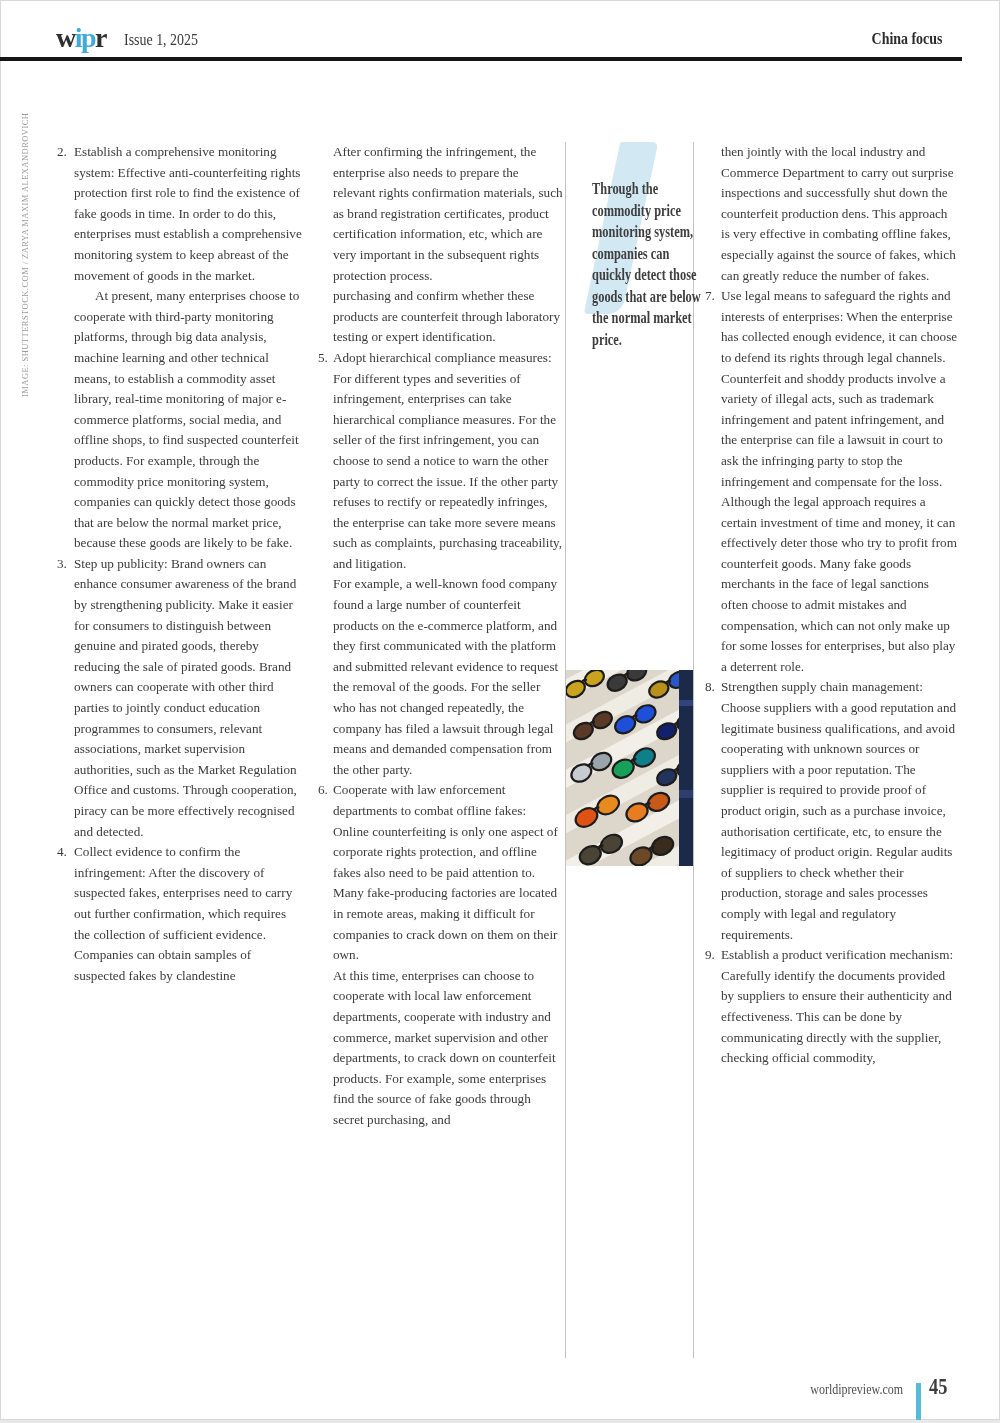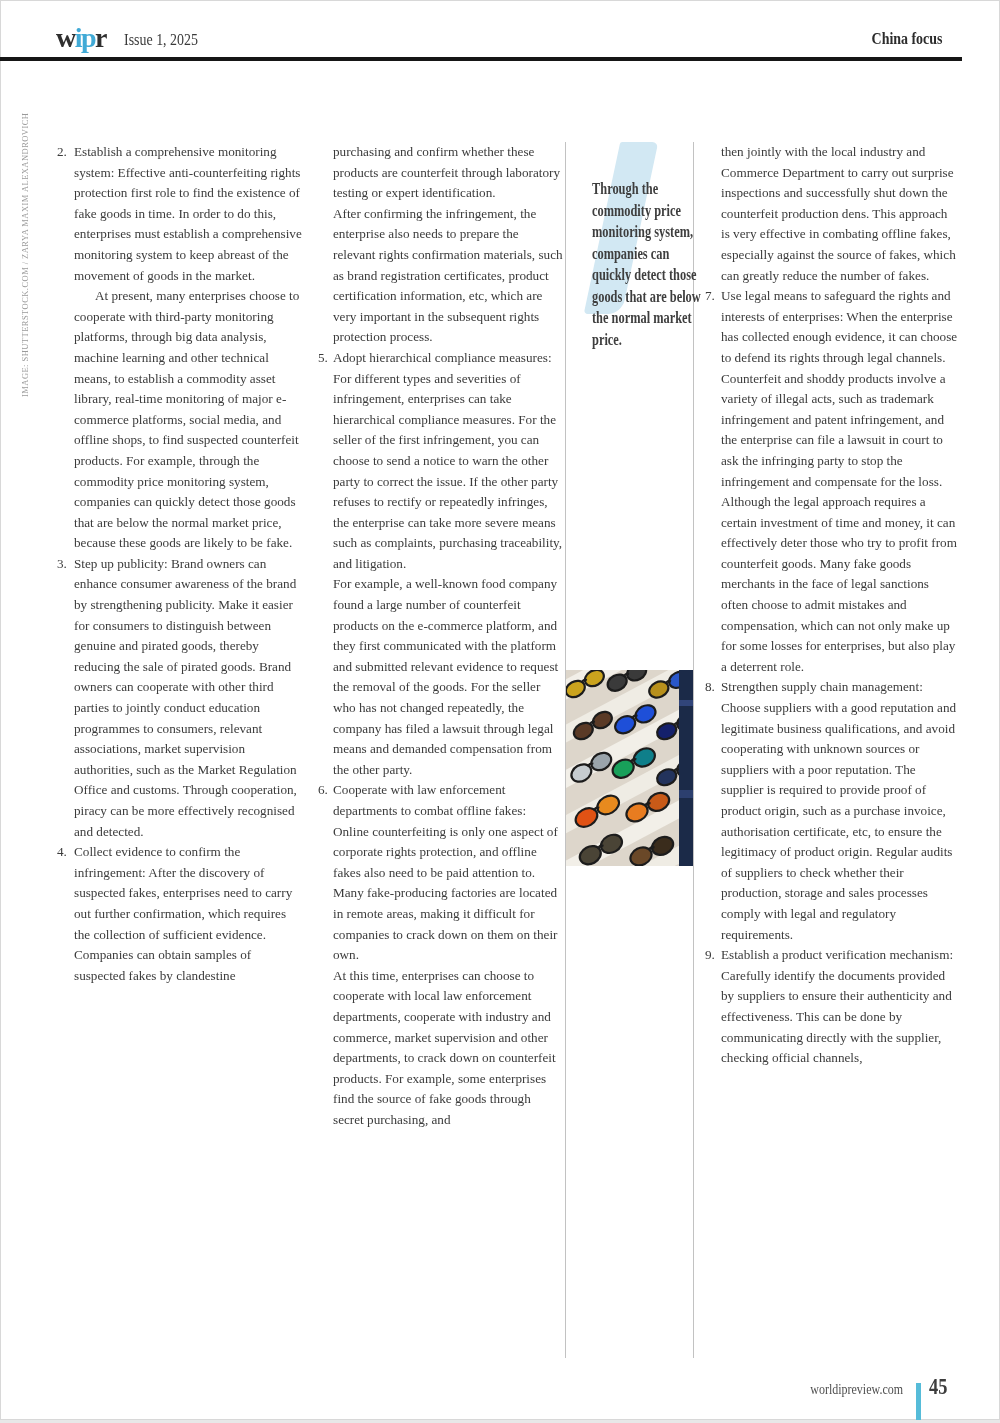--- a/index.html
+++ b/index.html
@@ -72,24 +72,24 @@
         <span class="num">3.</span>
         <span class="txt">Step up publicity: Brand owners can enhance consumer awareness of the brand by strengthening publicity. Make it easier for consumers to distinguish between genuine and pirated goods, thereby reducing the sale of pirated goods. Brand owners can cooperate with other third parties to jointly conduct education programmes to consumers, relevant associations, market supervision authorities, such as the Market Regulation Office and customs. Through cooperation, piracy can be more effectively recognised and detected.</span>
       </div>
       <div class="blk li">
         <span class="num">4.</span>
         <span class="txt">Collect evidence to confirm the infringement: After the discovery of suspected fakes, enterprises need to carry out further confirmation, which requires the collection of sufficient evidence. Companies can obtain samples of suspected fakes by clandestine</span>
       </div>
     </div>
   <div class="col col2" style="left:318px;width:246px;">
       <div class="blk p">
+        <span class="txt">After confirming the infringement, the enterprise also needs to prepare the relevant rights confirmation materials, such as brand registration certificates, product certification information, etc, which are very important in the subsequent rights protection process.</span>
+      </div>
+      <div class="blk p">
         <span class="txt">purchasing and confirm whether these products are counterfeit through laboratory testing or expert identification.</span>
-      </div>
-      <div class="blk p">
-        <span class="txt">After confirming the infringement, the enterprise also needs to prepare the relevant rights confirmation materials, such as brand registration certificates, product certification information, etc, which are very important in the subsequent rights protection process.</span>
       </div>
       <div class="blk li">
         <span class="num">5.</span>
         <span class="txt">Adopt hierarchical compliance measures: For different types and severities of infringement, enterprises can take hierarchical compliance measures. For the seller of the first infringement, you can choose to send a notice to warn the other party to correct the issue. If the other party refuses to rectify or repeatedly infringes, the enterprise can take more severe means such as complaints, purchasing traceability, and litigation.</span>
       </div>
       <div class="blk p">
         <span class="txt">For example, a well-known food company found a large number of counterfeit products on the e-commerce platform, and they first communicated with the platform and submitted relevant evidence to request the removal of the goods. For the seller who has not changed repeatedly, the company has filed a lawsuit through legal means and demanded compensation from the other party.</span>
       </div>
       <div class="blk li">
         <span class="num">6.</span>
@@ -109,21 +109,21 @@
       </div>
       <div class="blk p">
         <span class="txt">Although the legal approach requires a certain investment of time and money, it can effectively deter those who try to profit from counterfeit goods. Many fake goods merchants in the face of legal sanctions often choose to admit mistakes and compensation, which can not only make up for some losses for enterprises, but also play a deterrent role.</span>
       </div>
       <div class="blk li">
         <span class="num">8.</span>
         <span class="txt">Strengthen supply chain management: Choose suppliers with a good reputation and legitimate business qualifications, and avoid cooperating with unknown sources or suppliers with a poor reputation. The supplier is required to provide proof of product origin, such as a purchase invoice, authorisation certificate, etc, to ensure the legitimacy of product origin. Regular audits of suppliers to check whether their production, storage and sales processes comply with legal and regulatory requirements.</span>
       </div>
       <div class="blk li">
         <span class="num">9.</span>
-        <span class="txt">Establish a product verification mechanism: Carefully identify the documents provided by suppliers to ensure their authenticity and effectiveness. This can be done by communicating directly with the supplier, checking official channels,</span>
+        <span class="txt">Establish a product verification mechanism: Carefully identify the documents provided by suppliers to ensure their authenticity and effectiveness. This can be done by communicating directly with the supplier, checking official commodity,</span>
       </div>
     </div>
 
   <div class="quote" style="top:140px;">
     <div class="qmark"></div>
     <div class="qtext">Through the commodity price monitoring system, companies can quickly detect those goods that are below the normal market price.</div>
   </div>
 
   <div class="photo">
     <svg width="127" height="196" viewBox="0 0 127 196" xmlns="http://www.w3.org/2000/svg" aria-hidden="true">

